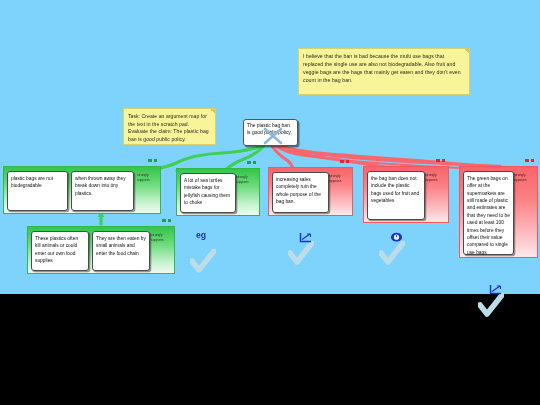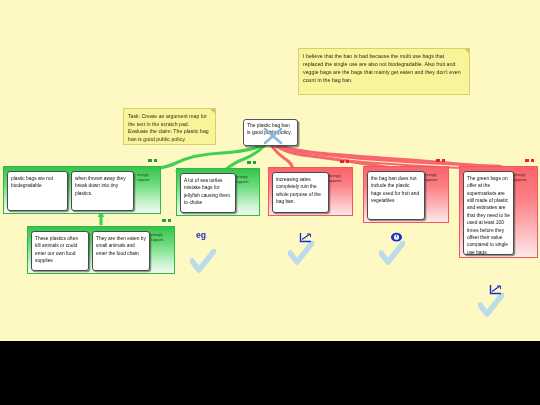--- a/index.html
+++ b/index.html
@@ -12,22 +12,22 @@
     width: 540px;
     height: 405px;
     position: relative;
     overflow: hidden;
     font-family: "Liberation Sans", sans-serif;
   }
   #canvas {
     position: absolute;
     left: 0; top: 0;
     width: 540px;
-    height: 341px;
-    background: #fef9c3;
+    height: 294px;
+    background: #7dd3fc;
   }
   
   #wires {
     position: absolute;
     left: 0; top: 0;
     width: 540px;
     height: 405px;
     pointer-events: none;
   }
   

